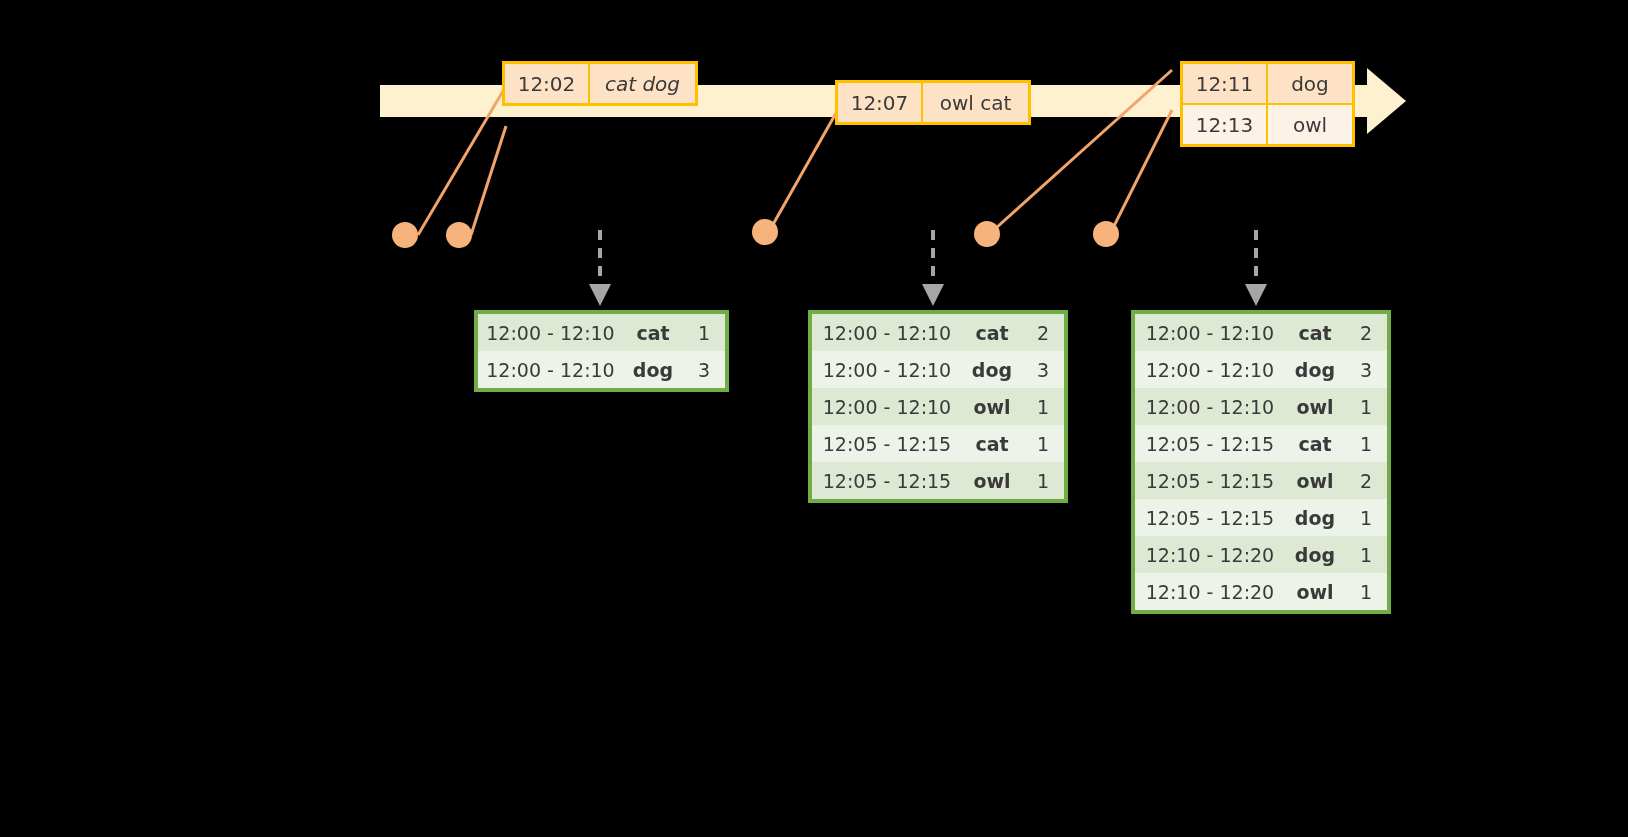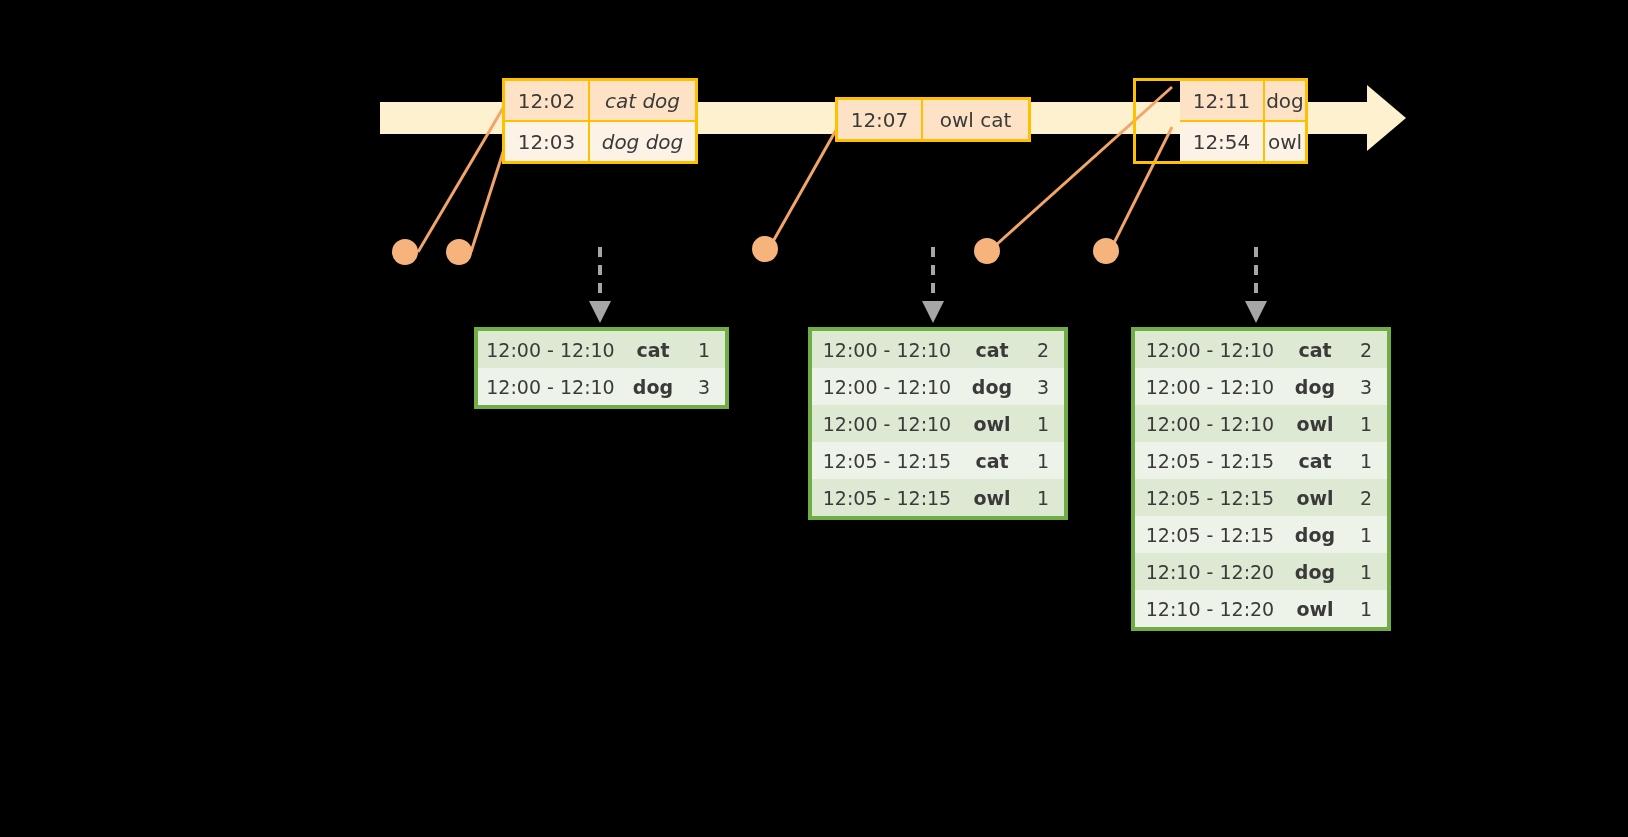--- a/index.html
+++ b/index.html
@@ -13,21 +13,20 @@
     position: relative;
     font-family: "DejaVu Sans", sans-serif;
     overflow: hidden;
   }
   #stage {
     position: absolute;
     left: 0; top: 0;
     width: 1628px;
     height: 803px;
     background: #000000;
-    margin-top: 17px;
   }
 
   
   .timeline-bar {
     position: absolute;
     left: 380px;
     top: 85px;
     width: 1005px;
     height: 32px;
     background: #fdf1cf;
@@ -68,21 +67,21 @@
     color: #3a3a3a;
     box-sizing: border-box;
   }
   .evt-time { width: 85px; border-right: 2px solid #ffc000; }
   .evt-words { flex: 1; }
 
   #evt-a { left: 502px; top: 61px; width: 196px; }
   #evt-a .evt-words { width: 111px; font-style: italic; }
   #evt-b { left: 835px; top: 80px; width: 196px; }
   #evt-b .evt-words { width: 111px; }
-  #evt-c { left: 1133px; top: 61px; width: 175px; padding-left: 44px; }
+  #evt-c { left: 1180px; top: 61px; width: 175px; }
   #evt-c .evt-words { width: 90px; }
 
   
   .connectors {
     position: absolute;
     left: 0; top: 0;
     width: 1628px; height: 837px;
     pointer-events: none;
     z-index: 3;
   }
@@ -160,40 +159,36 @@
   <div class="dot" style="left:446px; top:222px;"></div>
   <div class="dot" style="left:752px; top:219px;"></div>
   <div class="dot" style="left:974px; top:221px;"></div>
   <div class="dot" style="left:1093px; top:221px;"></div>
 
   <div class="evt" id="evt-a">
     <div class="evt-row r0">
       <div class="evt-cell evt-time">12:02</div>
       <div class="evt-cell evt-words">cat dog</div>
     </div>
-    <div class="evt-row r1">
-      <div class="evt-cell evt-time">12:03</div>
-      <div class="evt-cell evt-words">dog dog</div>
-    </div>
   </div>
 
   <div class="evt" id="evt-b">
     <div class="evt-row r0">
       <div class="evt-cell evt-time">12:07</div>
       <div class="evt-cell evt-words">owl cat</div>
     </div>
   </div>
 
   <div class="evt" id="evt-c">
     <div class="evt-row r0">
       <div class="evt-cell evt-time">12:11</div>
       <div class="evt-cell evt-words">dog</div>
     </div>
     <div class="evt-row r1">
-      <div class="evt-cell evt-time">12:54</div>
+      <div class="evt-cell evt-time">12:13</div>
       <div class="evt-cell evt-words">owl</div>
     </div>
   </div>
 
   <svg class="dash-arrow" style="left:580px; top:228px;" width="40" height="82" viewBox="0 0 40 82">
     <line x1="20" y1="2" x2="20" y2="58" stroke="#a6a6a6" stroke-width="4" stroke-dasharray="10 8"></line>
     <polygon points="9,56 31,56 20,78" fill="#a6a6a6"></polygon>
   </svg>
   <svg class="dash-arrow" style="left:913px; top:228px;" width="40" height="82" viewBox="0 0 40 82">
     <line x1="20" y1="2" x2="20" y2="58" stroke="#a6a6a6" stroke-width="4" stroke-dasharray="10 8"></line>

